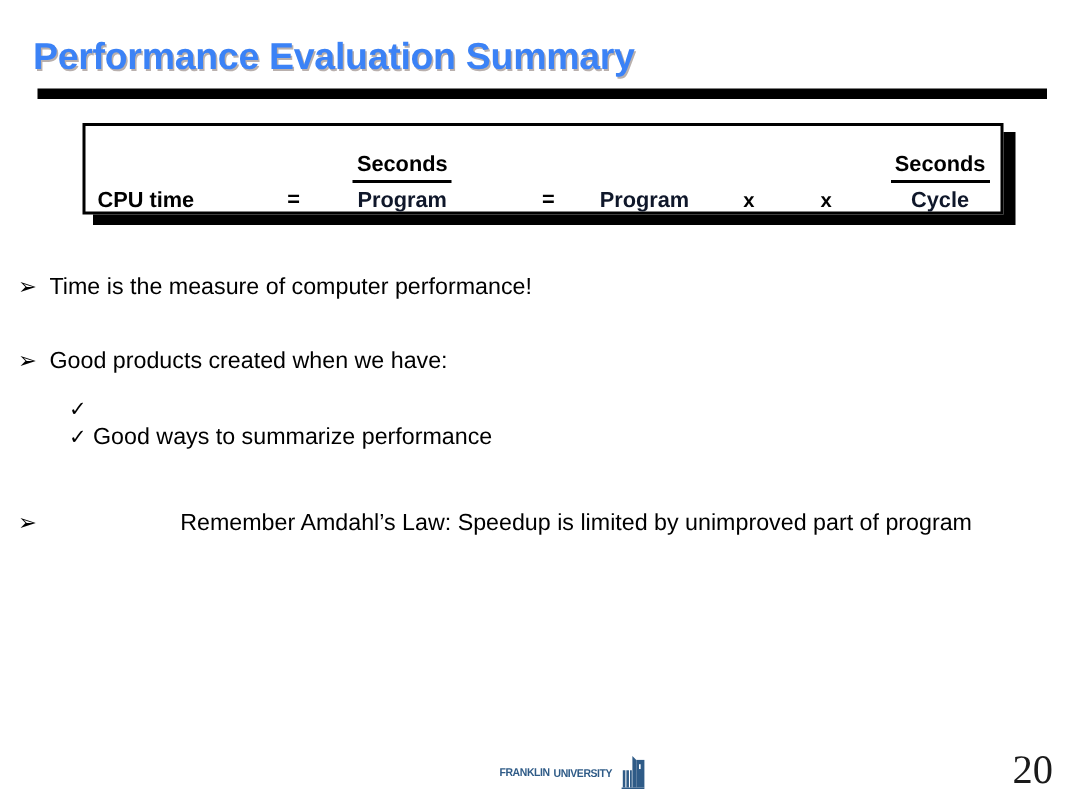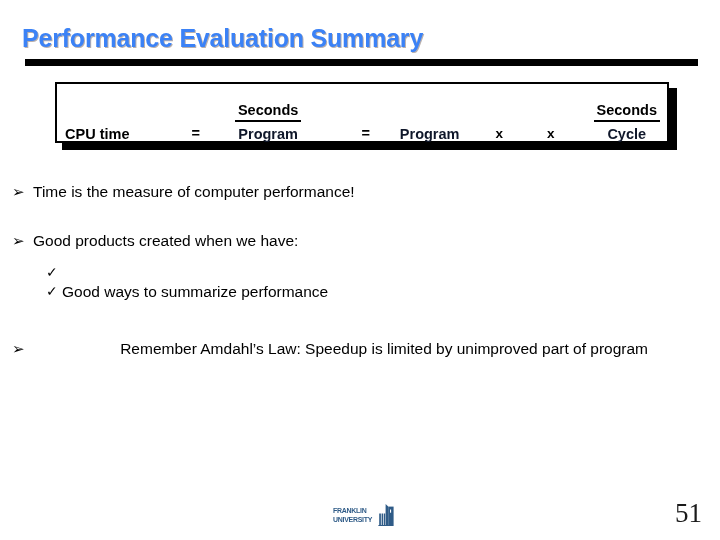--- a/index.html
+++ b/index.html
@@ -165,21 +165,21 @@
   .logo {
     position: absolute;
     left: 333px;
     top: 503px;
     display: flex;
     align-items: center;
     height: 24px;
   }
   .logo-text {
     display: flex;
-    flex-direction: column;
+    flex-direction: row;
     justify-content: center;
     line-height: 1.0;
   }
   .logo-text .l1,
   .logo-text .l2 {
     font-family: "Liberation Sans", sans-serif;
     font-size: 7.5px;
     font-weight: bold;
     color: #2f5b87;
     letter-spacing: -0.3px;
@@ -288,15 +288,15 @@
         <rect x="12.2" y="2.6" width="5.4" height="18.4" fill="#2f5b87"></rect>
         <rect x="3.2" y="9.5" width="1.7" height="11.5" fill="#2f5b87"></rect>
         <rect x="5.6" y="9.5" width="1.7" height="11.5" fill="#2f5b87"></rect>
         <rect x="8.0" y="9.5" width="1.2" height="11.5" fill="#2f5b87"></rect>
         <rect x="2.4" y="21" width="15.2" height="1.0" fill="#2f5b87"></rect>
         <rect x="14.0" y="5.5" width="1.1" height="3.2" fill="#ffffff"></rect>
       </svg>
     </div>
   </div>
 
-  <div class="page-num">51</div>
+  <div class="page-num">20</div>
 
 </div>
 
 </body></html>

